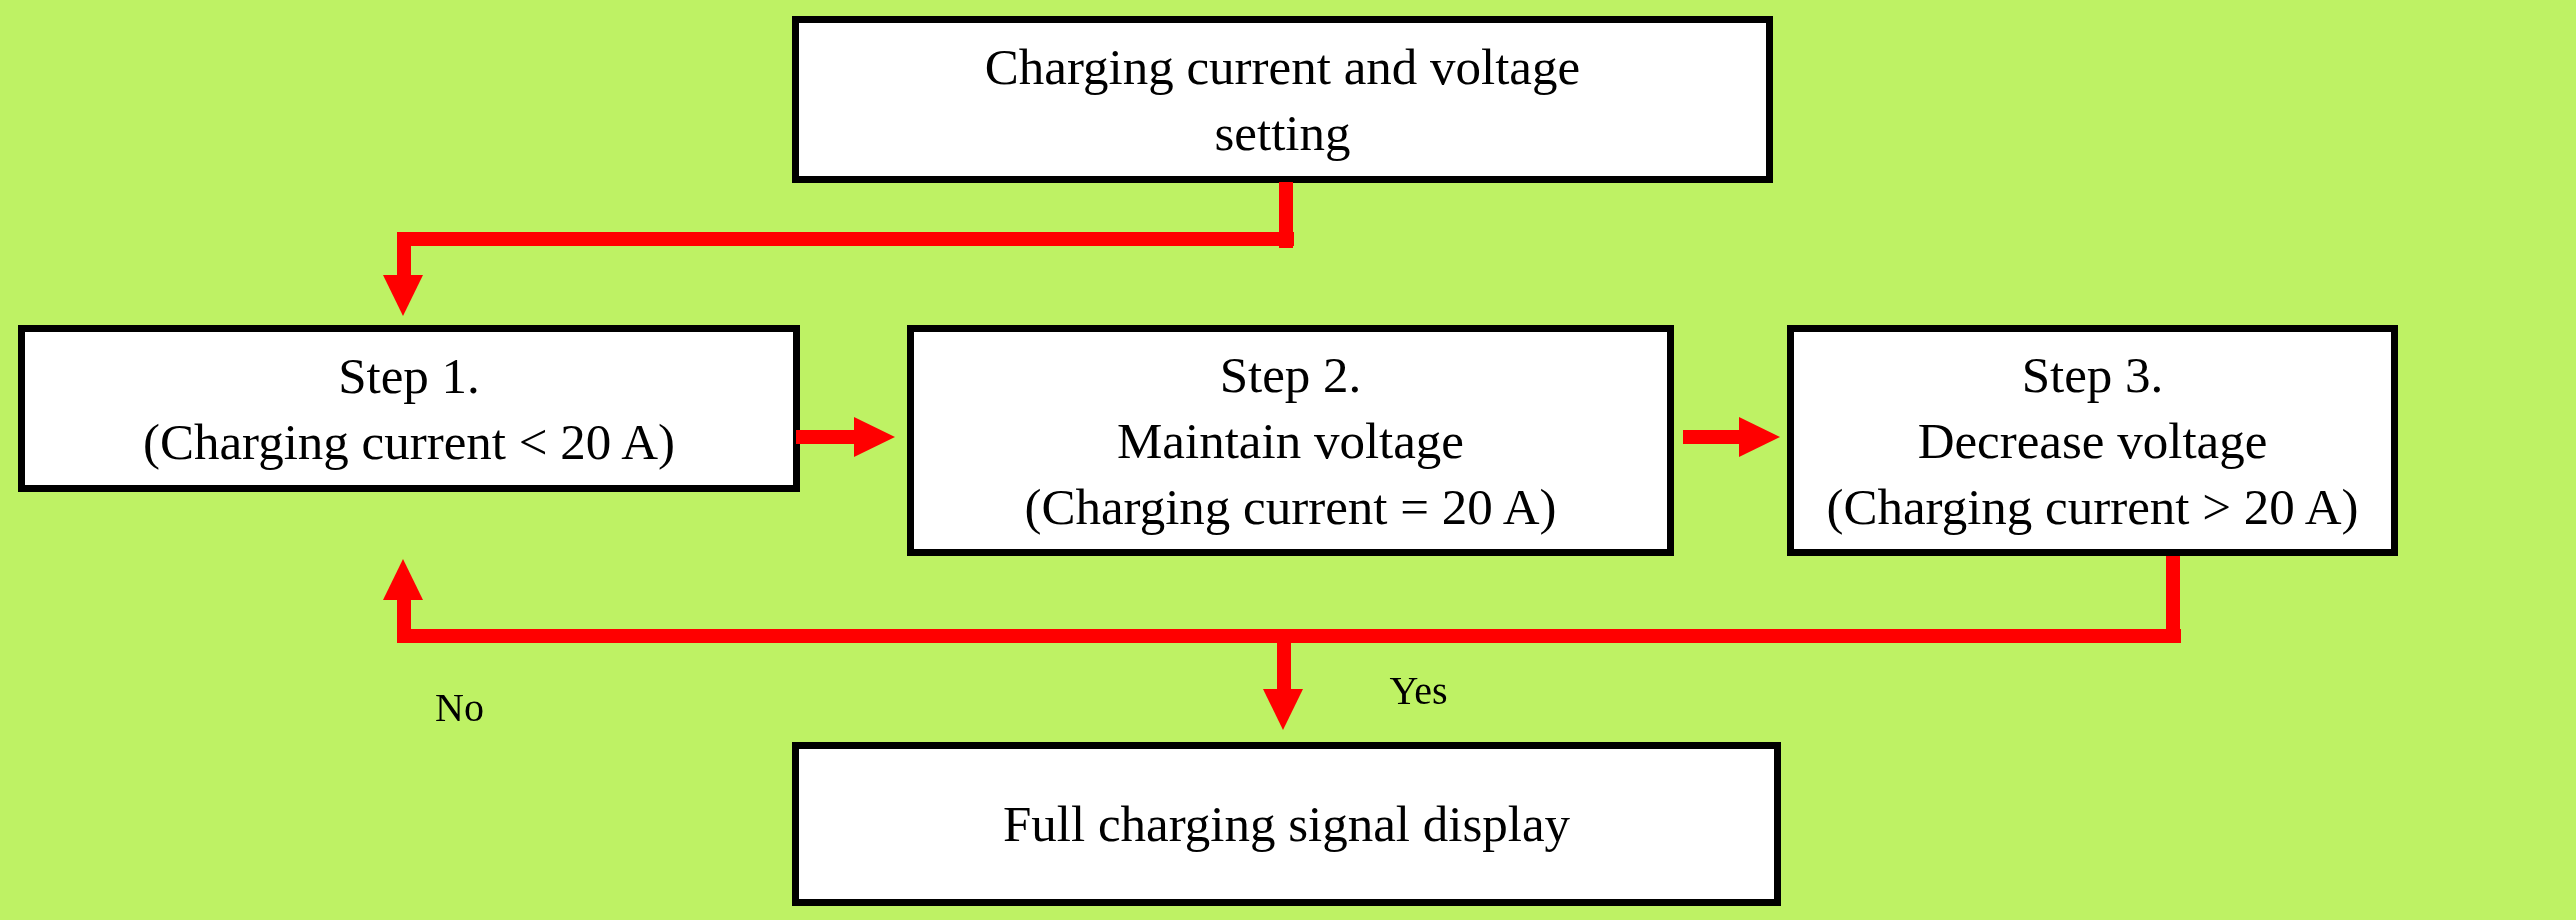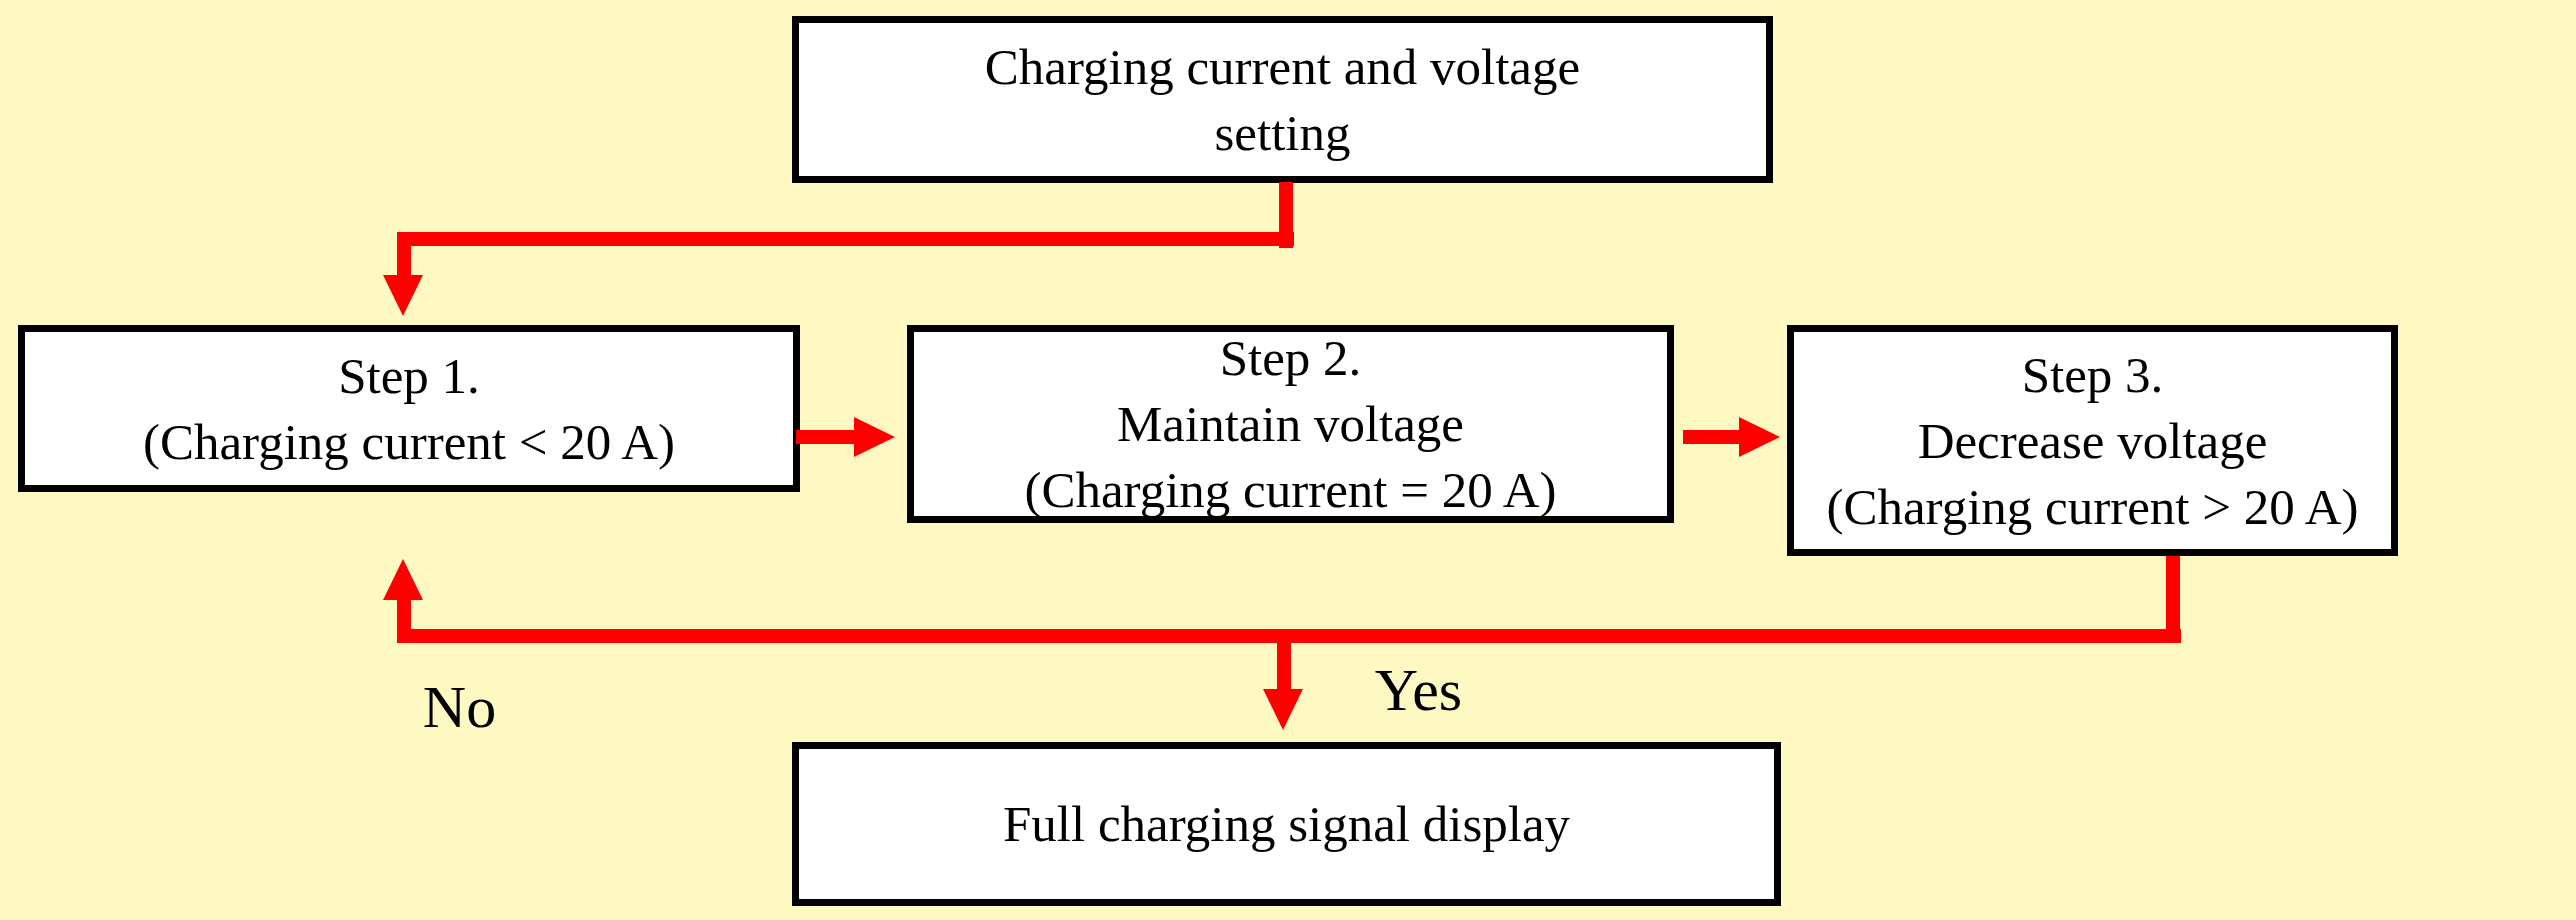--- a/index.html
+++ b/index.html
@@ -1,41 +1,41 @@
 <!DOCTYPE html>
 <html style="font-size:13px"><head>
 <meta charset="utf-8">
 <style>
   html,body{margin:0;padding:0;background:#ffffff;}
   .canvas{
     position:relative;
     width:2576px;
     height:921px;
-    background:#fef9c3;
+    background:#bef264;
     font-family:"Liberation Serif", serif;
     color:#000000;
     overflow:hidden;
   }
   .node{
     position:absolute;
     box-sizing:border-box;
     border:7.4px solid #000000;
     background:#ffffff;
     display:flex;
     flex-direction:column;
     align-items:center;
     justify-content:center;
     text-align:center;
     font-size:51px;
     line-height:66px;
     white-space:nowrap;
   }
   #node-start{left:792px;top:16.4px;width:981px;height:167px;}
   #node-step1{left:18px;top:325px;width:782px;height:167px;}
-  #node-step2{left:907px;top:325px;width:767px;height:198px;}
+  #node-step2{left:907px;top:325px;width:767px;height:231px;}
   #node-step3{left:1787px;top:325px;width:611px;height:231px;}
   #node-end{left:792px;top:742px;width:989px;height:164px;justify-content:center;}
 
   .conn{position:absolute;background:#ff0000;}
   #v1{left:1279px;top:182px;width:14px;height:66px;}
   #h1{left:397px;top:232px;width:897px;height:14px;}
   #a1-shaft{left:397px;top:244px;width:14px;height:34px;}
   #arrA-shaft{left:796px;top:430px;width:59px;height:14px;}
   #arrB-shaft{left:1683px;top:430px;width:57px;height:14px;}
   #v2{left:2166px;top:556px;width:14px;height:85px;}
@@ -48,21 +48,21 @@
   .head-up{border-left:20.5px solid transparent;border-right:20.5px solid transparent;border-bottom:41px solid #ff0000;}
   .head-right{border-top:20.5px solid transparent;border-bottom:20.5px solid transparent;border-left:41px solid #ff0000;}
   #a1-head{left:383px;top:275px;}
   #a2-head{left:383px;top:559px;}
   #a3-head{left:1263px;top:689px;}
   #arrA-head{left:854px;top:417px;}
   #arrB-head{left:1739px;top:417px;}
 
   .edge-label{
     position:absolute;
-    font-size:60px;
+    font-size:40px;
     line-height:51px;
     width:131px;
     text-align:center;
     color:#000000;
   }
   #label-no{left:394px;top:682px;}
   #label-yes{left:1353px;top:665px;}
 </style>
 </head>
 <body>

